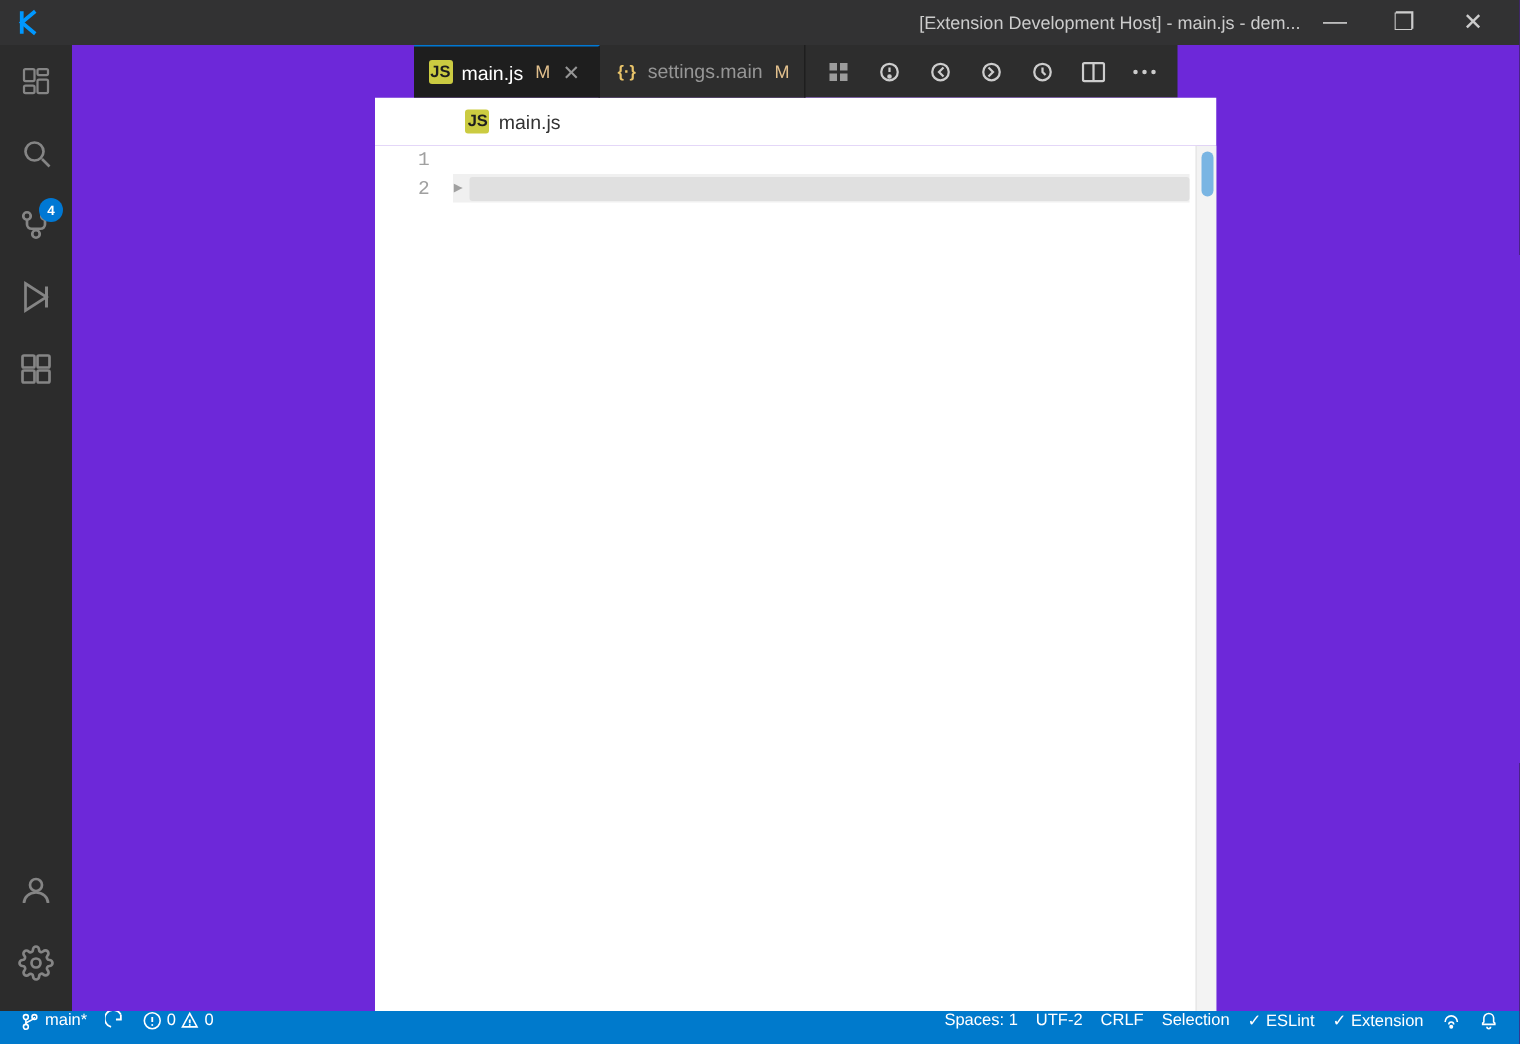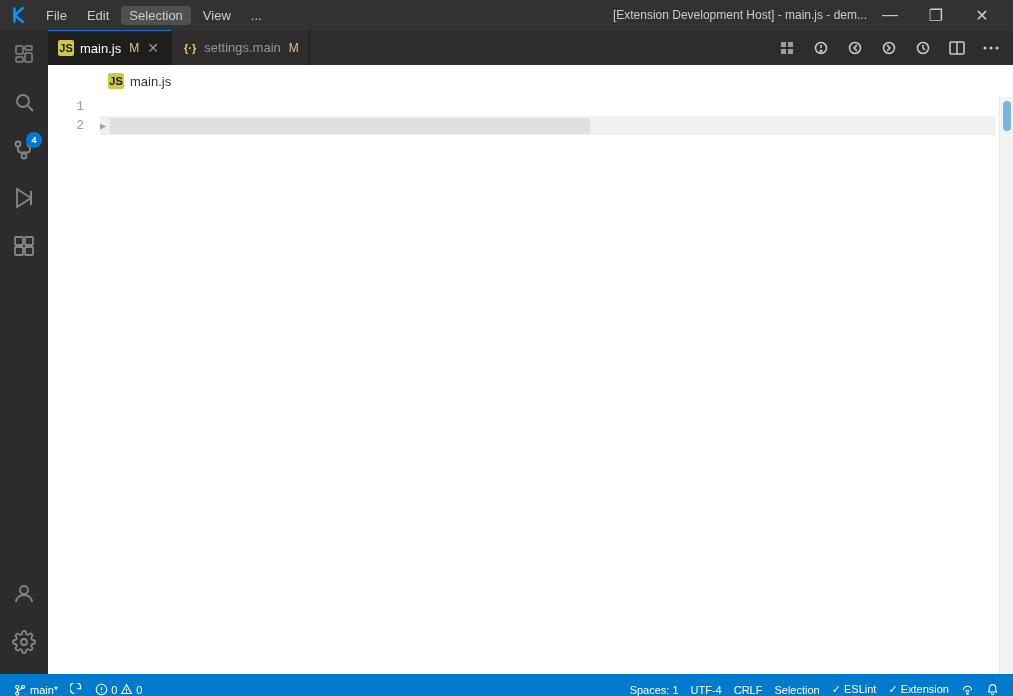--- a/index.html
+++ b/index.html
@@ -124,20 +124,21 @@
       padding-bottom: 8px;
     }
 
     
     .editor-area {
       flex: 1;
       display: flex;
       flex-direction: column;
       background: #6d28d9;
       overflow: hidden;
+      align-items: center;
     }
 
     
     .tab-bar {
       height: 35px;
       background: #2d2d2d;
       display: flex;
       align-items: stretch;
       flex-shrink: 0;
     }
@@ -331,46 +332,39 @@
       display: flex;
       align-items: center;
       padding: 0 8px;
       flex-shrink: 0;
       font-size: 11px;
       color: #ffffff;
       gap: 0;
     }
     .status-item {
       display: flex;
-      align-items: flex-end;
+      align-items: flex-start;
       gap: 3px;
       padding: 0 6px;
       height: 100%;
       cursor: pointer;
       white-space: nowrap;
     }
     .status-item svg { width: 13px; height: 13px; }
     .status-spacer { flex: 1; }
   </style>
 </head>
 <body>
 
 <div class="titlebar">
   <div class="titlebar-logo">
     <svg viewBox="0 0 18 18" fill="none">
       <path d="M13.5 1.5L4.5 9l9 7.5" stroke="#0098ff" stroke-width="2.5" fill="none"></path>
       <path d="M4.5 1.5v15" stroke="#0098ff" stroke-width="2.5"></path>
     </svg>
-  </div>
-  <div class="titlebar-menu">
-    <span class="titlebar-menu-item">File</span>
-    <span class="titlebar-menu-item">Edit</span>
-    <span class="titlebar-menu-item active">Selection</span>
-    <span class="titlebar-menu-item">View</span>
-    <span class="titlebar-menu-item">...</span>
   </div>
   <div class="titlebar-title">[Extension Development Host] - main.js - dem...</div>
   <div class="titlebar-controls">
     <div class="titlebar-btn">—</div>
     <div class="titlebar-btn">❐</div>
     <div class="titlebar-btn close">✕</div>
   </div>
 </div>
 
 <div class="main-layout">
@@ -548,21 +542,21 @@
       <line x1="8" y1="7" x2="8" y2="10" stroke="white" stroke-width="1.5"></line>
       <circle cx="8" cy="11.5" r="0.8" fill="white"></circle>
     </svg>
     <span>0</span>
   </div>
   <div class="status-spacer"></div>
   <div class="status-item">
     <span>Spaces: 1</span>
   </div>
   <div class="status-item">
-    <span>UTF-4</span>
+    <span>UTF-2</span>
   </div>
   <div class="status-item">
     <span>CRLF</span>
   </div>
   <div class="status-item">
     <span>Selection</span>
   </div>
   <div class="status-item">
     <span>✓ ESLint</span>
   </div>

